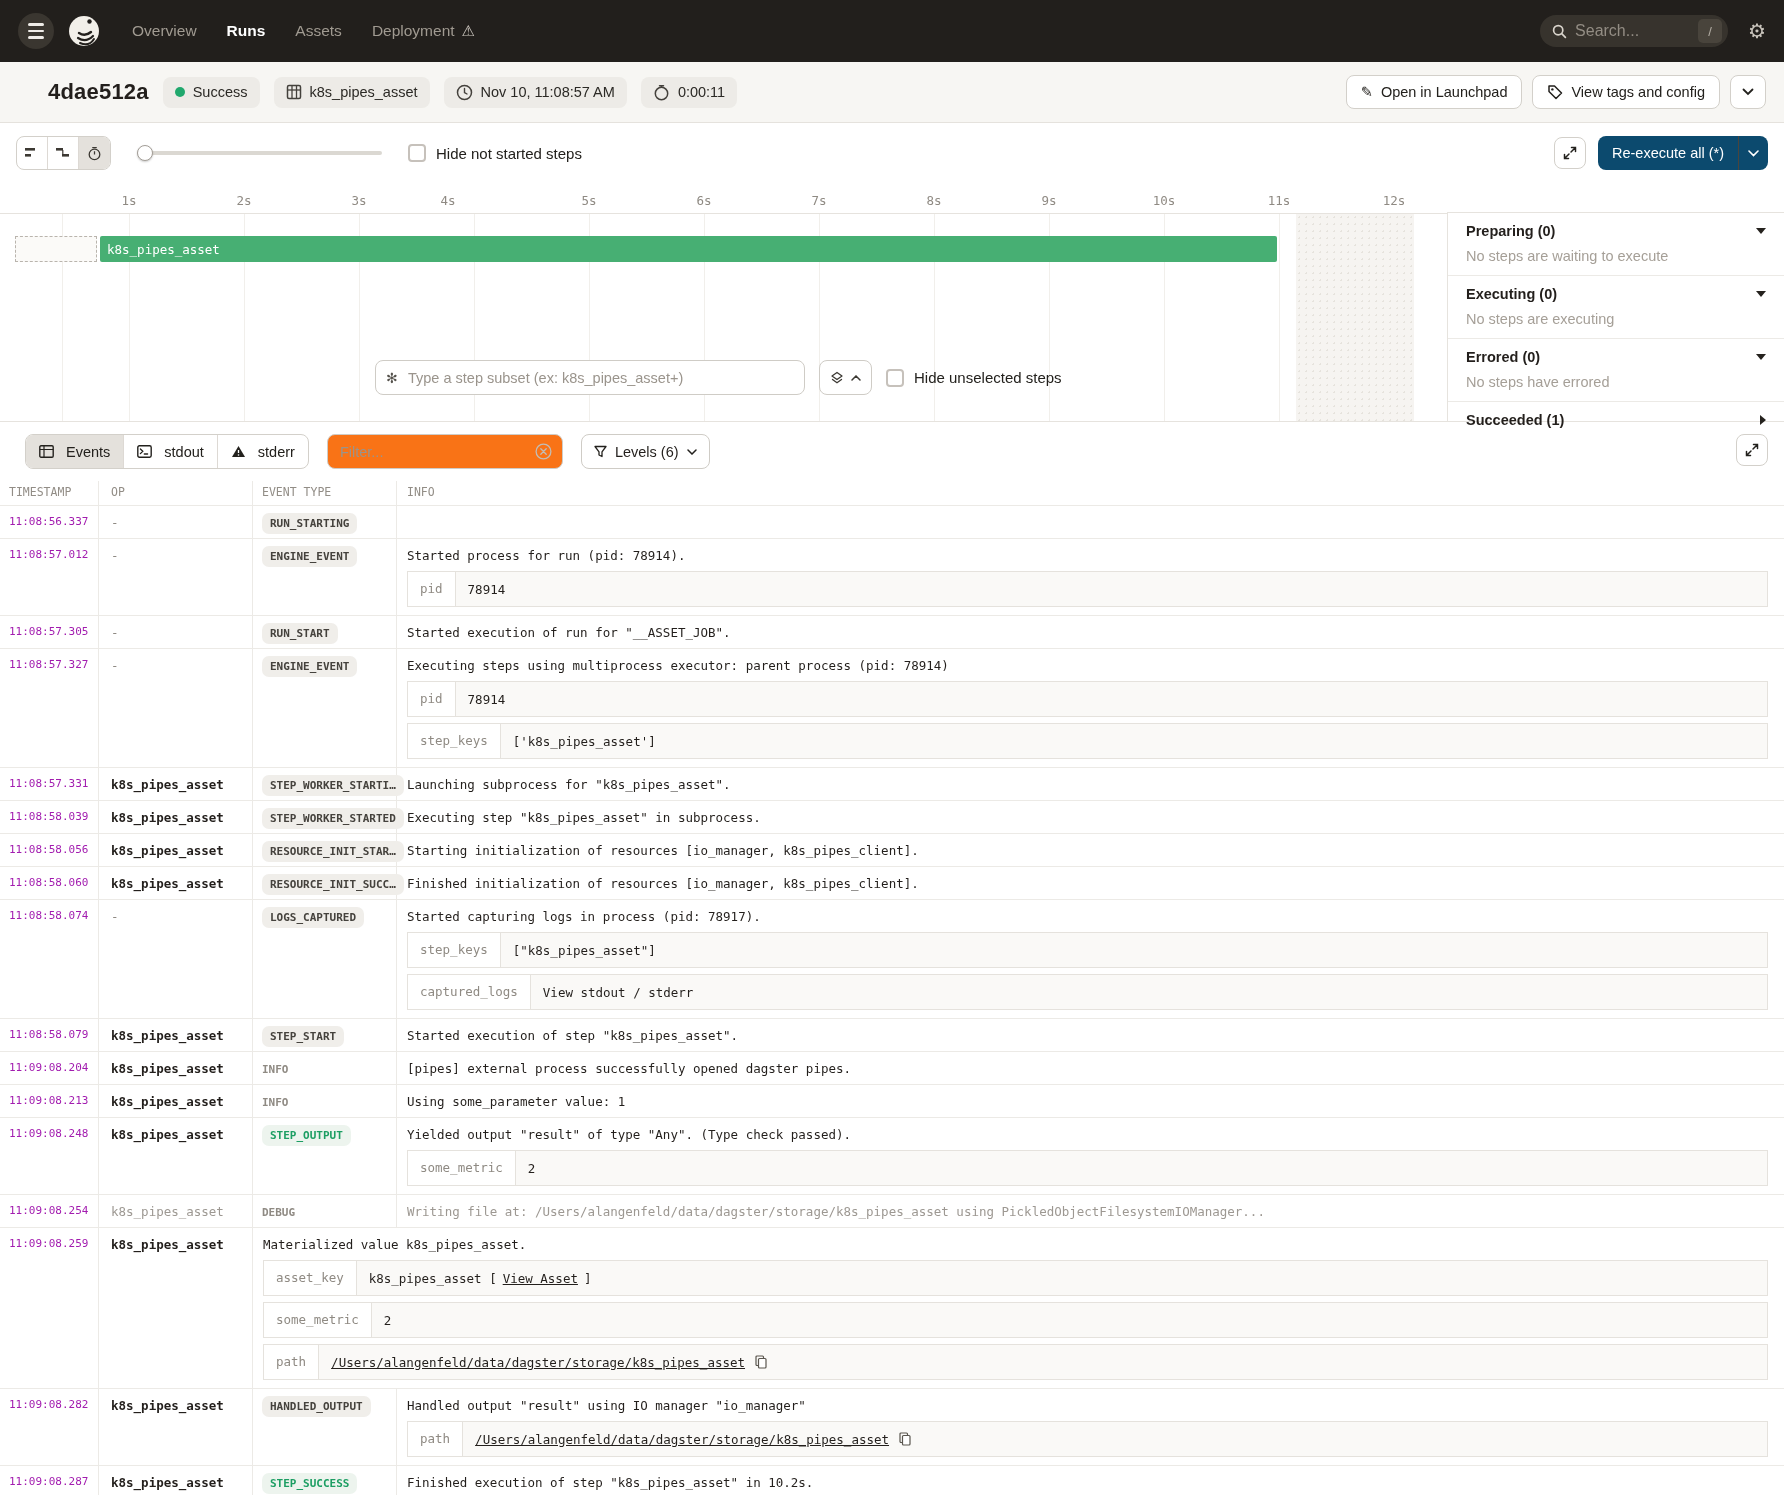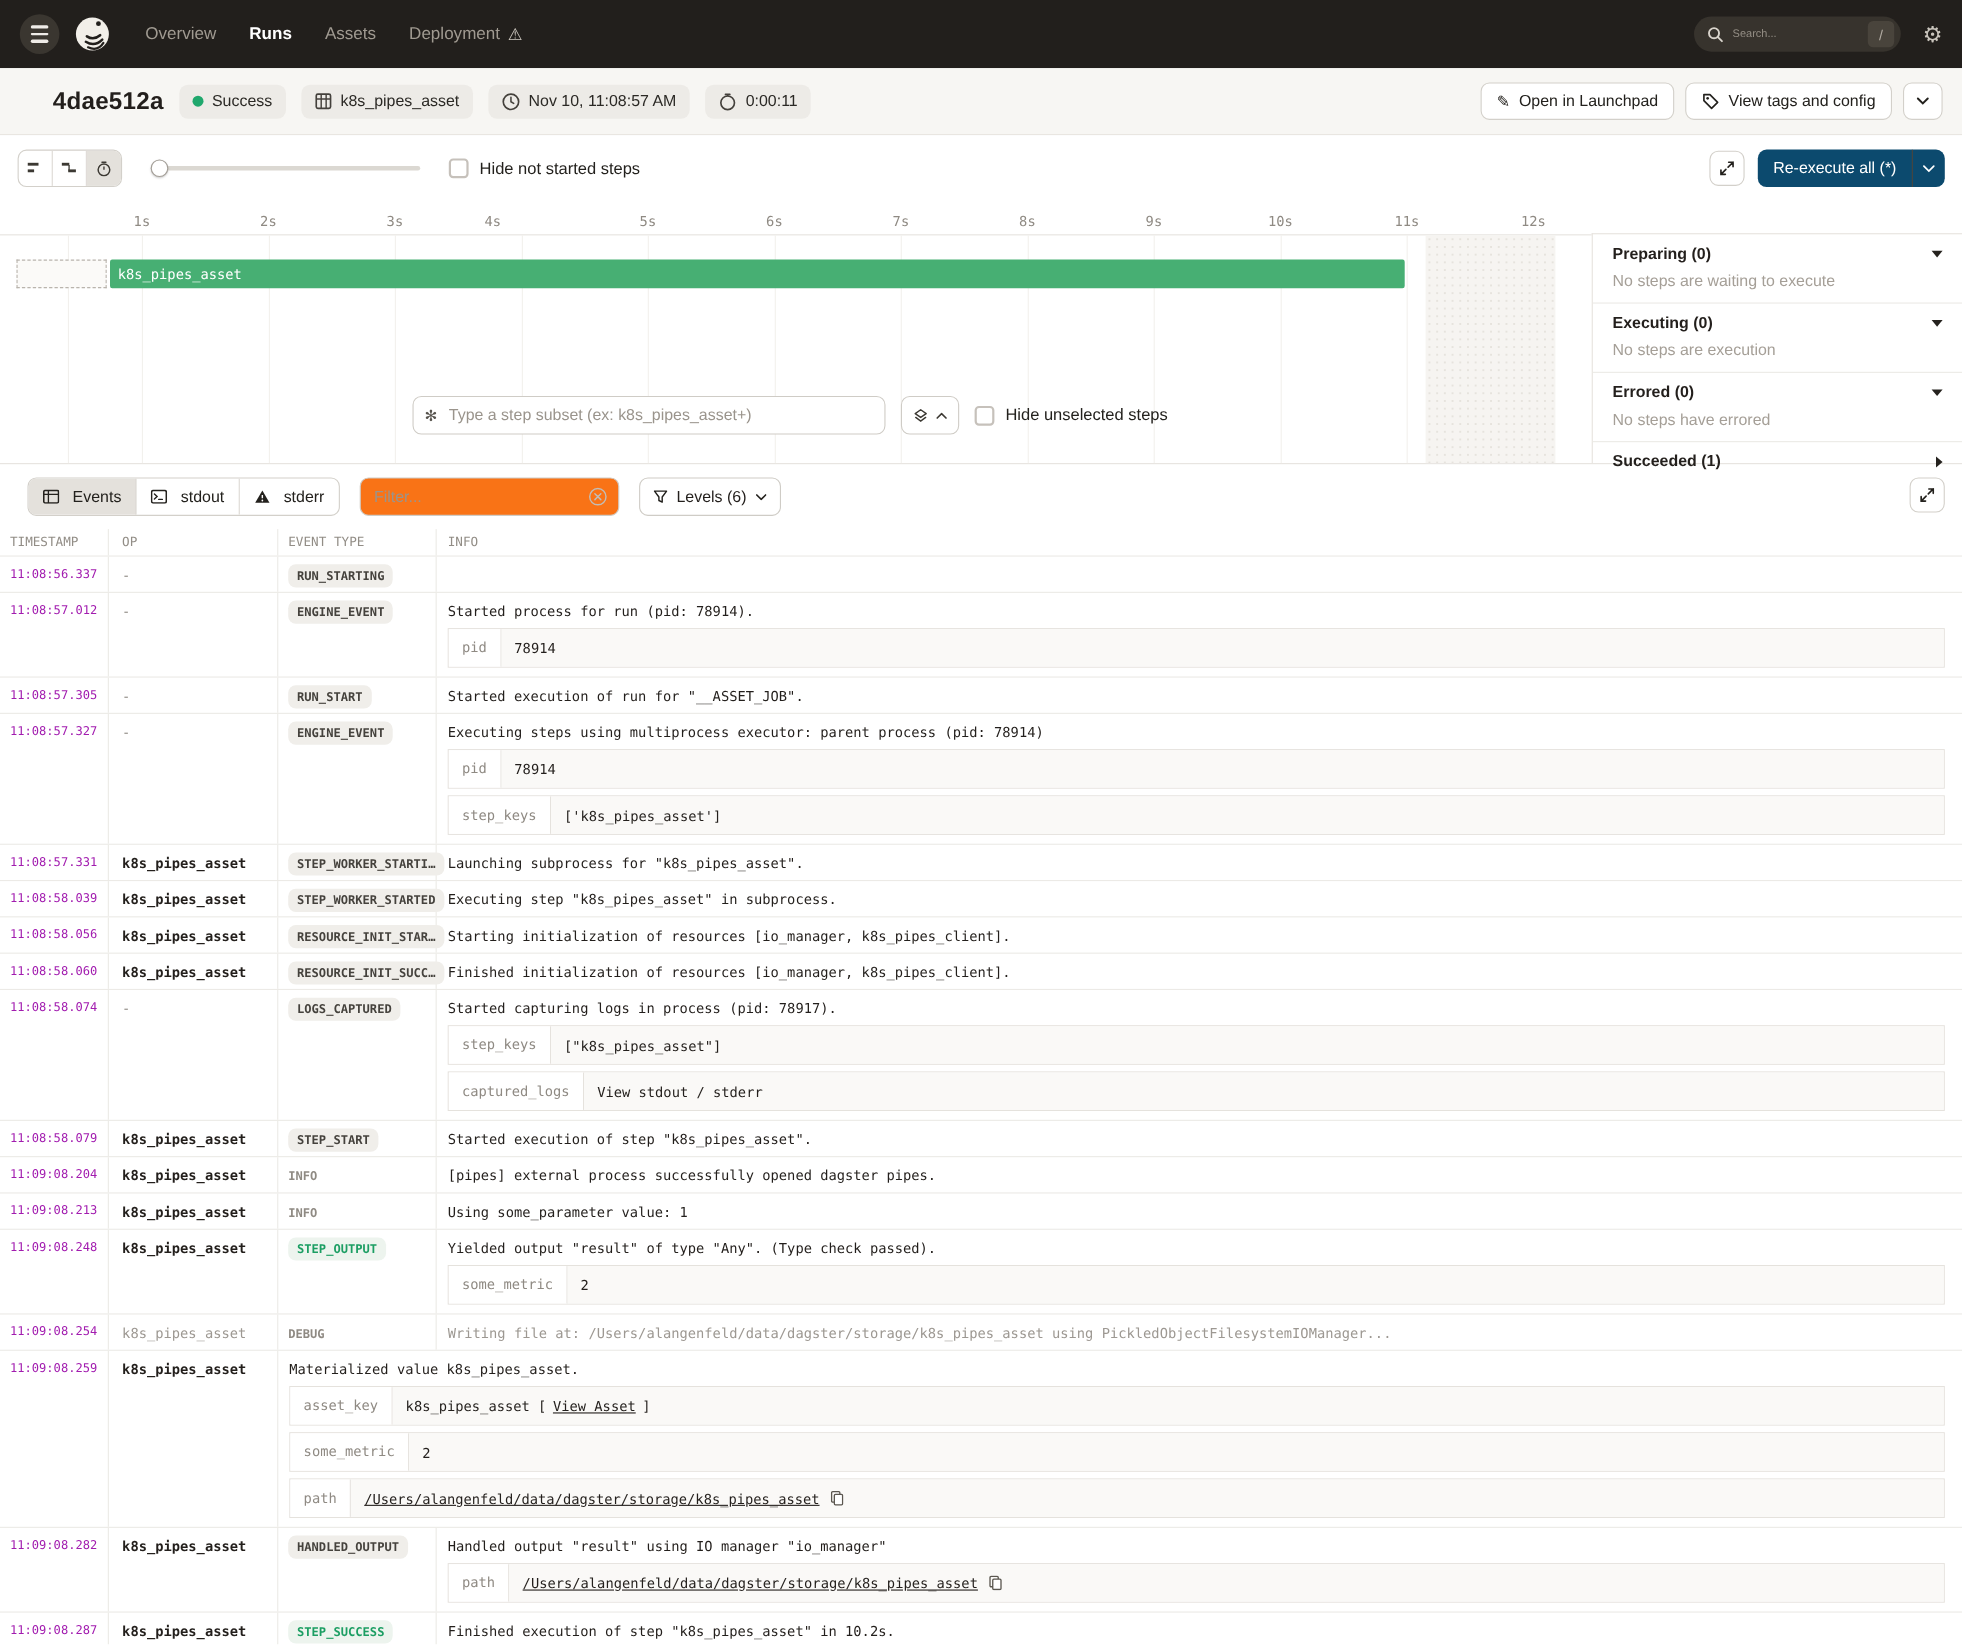--- a/index.html
+++ b/index.html
@@ -12,21 +12,21 @@
                flex-direction:column; gap:4px; align-items:center; justify-content:center; cursor:pointer; }
   .hamburger i { display:block; width:16px; height:2.5px; background:#efece8; border-radius:2px; }
   .logo { width:40px; height:40px; margin-left:10px; display:flex; align-items:center; justify-content:center; }
   .navlinks { display:flex; gap:30px; margin-left:28px; align-items:center; }
   .navlink { color:#a09a91; font-size:15.5px; cursor:pointer; display:flex; align-items:center; gap:7px; }
   .navlink.active { color:#ffffff; font-weight:bold; }
   .warn-glyph { color:#cfc9c1; font-size:15px; }
   .nav-right { margin-left:auto; display:flex; align-items:center; gap:20px; }
   .searchbox { width:188px; height:32px; background:#37332d; border-radius:16px; display:flex;
                align-items:center; padding:0 6px 0 12px; gap:8px; }
-  .searchbox .ph { color:#938d84; font-size:10px; flex:1; }
+  .searchbox .ph { color:#938d84; font-size:16px; flex:1; }
   .kbd { width:24px; height:24px; border-radius:5px; background:#49443c; color:#b3ada4;
          font-size:13px; display:flex; align-items:center; justify-content:center; }
   .gear { color:#c9c4bc; font-size:20px; cursor:pointer; }
 
   
   .runheader { height:61px; background:#f7f6f3; border-bottom:1px solid #e5e2dd;
                display:flex; align-items:center; padding:0 18px 0 48px; gap:14px; }
   .run-id { font-size:22px; font-weight:bold; letter-spacing:.2px; }
   .hpill { height:31px; background:#edebe7; border-radius:8px; display:flex; align-items:center;
            gap:8px; padding:0 12px; font-size:14.5px; color:#2b2925; }
@@ -326,21 +326,21 @@
     <div class="panel">
       <div class="p-title">
         <span>Preparing (0)</span>
         <span class="caret-down"></span>
       </div>
       <div class="p-body">No steps are waiting to execute</div>
       <div class="p-title">
         <span>Executing (0)</span>
         <span class="caret-down"></span>
       </div>
-      <div class="p-body">No steps are execution</div>
+      <div class="p-body">No steps are executing</div>
       <div class="p-title">
         <span>Errored (0)</span>
         <span class="caret-down"></span>
       </div>
       <div class="p-body">No steps have errored</div>
       <div class="p-title">
         <span>Succeeded (1)</span>
         <span class="caret-right"></span>
       </div>
     </div>

